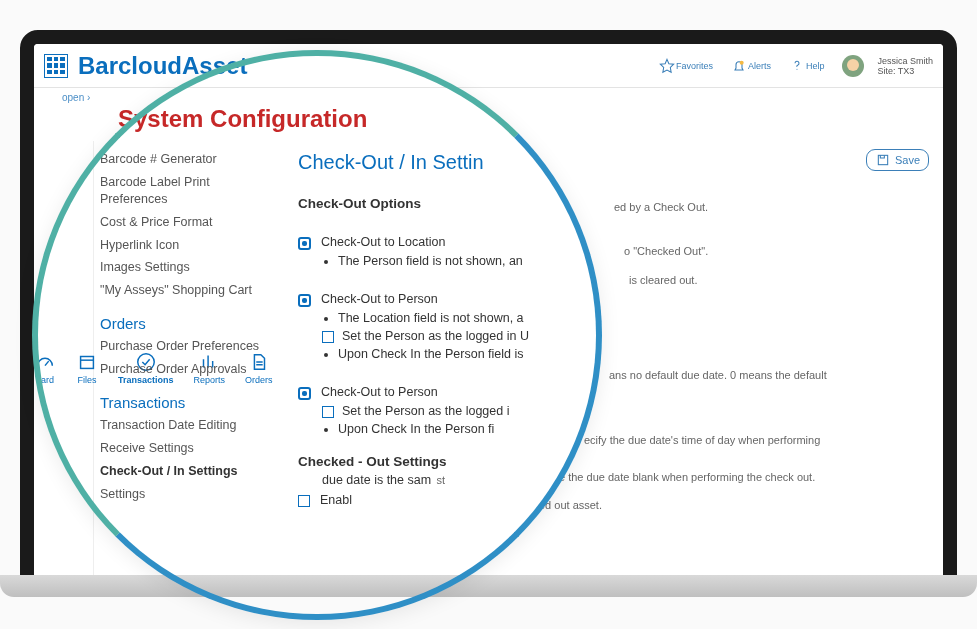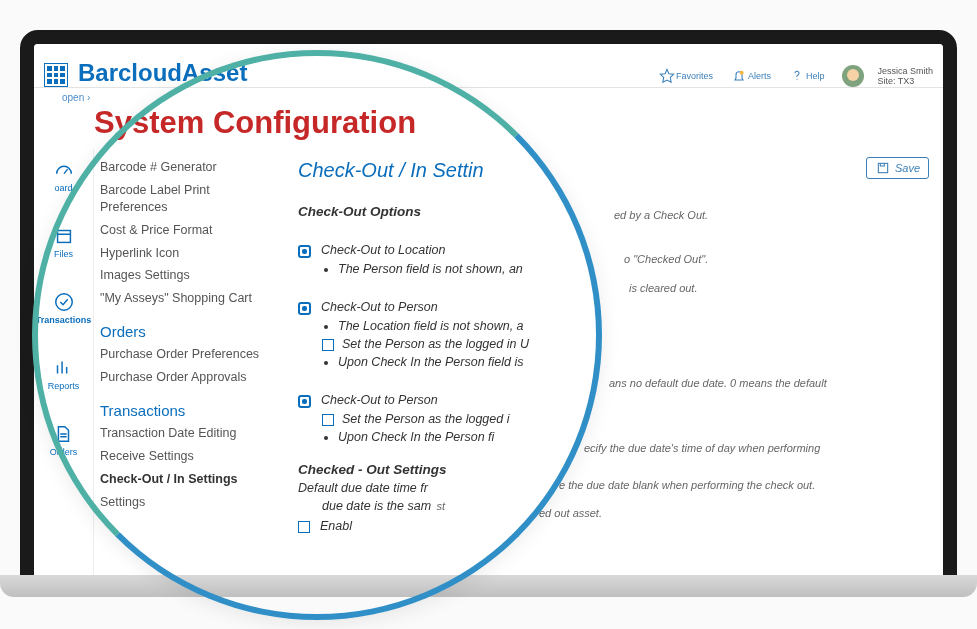--- a/index.html
+++ b/index.html
@@ -26,21 +26,21 @@
     position: absolute;
     left: 0;
     top: 575px;
     width: 977px;
     height: 22px;
     background: linear-gradient(#d9d9d9, #bfbfbf);
     border-radius: 0 0 14px 14px;
   }
   .topbar {
     display: flex;
-    align-items: flex-end;
+    align-items: center;
     height: 44px;
     border-bottom: 1px solid #e3e3e3;
     padding: 0 10px;
     background: #fff;
   }
   .logo-grid {
     width: 24px; height: 24px;
     border: 1px solid #0a6ebd;
     display: grid;
     grid-template-columns: repeat(3,1fr);
@@ -94,36 +94,37 @@
     border-radius:50%;
     background: #f6d2a6;
   }
   .breadcrumb {
     font-size: 10px;
     color: #4c8fc7;
     padding: 4px 10px 0 28px;
   }
   .page-title {
     font-family: Arial, sans-serif;
-    font-size: 31px;
+    font-size: 24px;
     font-weight: 700;
     color: #c62828;
     padding: 2px 0 8px 60px;
+    margin-left: 24px;
   }
   .layout {
     display: flex;
     height: calc(100% - 88px);
   }
   .leftnav {
     width: 60px;
     border-right: 1px solid #eee;
     display: flex;
-    flex-direction: column;
-    align-items: center;
-    gap: 32px;
+    flex-direction: row;
+    align-items: center;
+    gap: 20px;
     padding-top: 10px;
   }
   .leftnav-item {
     display: flex;
     flex-direction: column;
     align-items: center;
     font-size: 9px;
     color: #0a6ebd;
     gap: 2px;
   }
@@ -145,32 +146,31 @@
     margin-top: 10px;
   }
   .sidebar .item { line-height: 1.35; }
   .sidebar .item.active { font-weight: 700; color: #333; }
   .main {
     flex: 1;
     padding: 10px 14px;
     font-size: 12.5px;
     color: #333;
     position: relative;
-    font-style: italic;
   }
   .main-title {
     font-size: 20px;
     color: #0a6ebd;
     font-weight: 500;
   }
   .save-btn {
     position: absolute;
     right: 14px; top: 8px;
     border: 1px solid #3b7fb8;
-    border-radius: 3px;
+    border-radius: 9px;
     color: #3b7fb8;
     padding: 2px 8px;
     font-size: 11px;
     display: flex;
     align-items: center;
     gap: 4px;
   }
   .section-hdr {
     font-weight: 700;
     margin-top: 22px;
@@ -393,21 +393,20 @@
       </div>
       <ul class="bul">
           <li>Upon Check In the Person fi</li>
         </ul>
 
       <div class="faded-line" style="left:300px; top:293px;">ecify the due date's time of day when performing</div>
       <div class="faded-line" style="left:275px; top:330px;">e the due date blank when performing the check out.</div>
 
       <div class="section-hdr" style="margin-top:18px;">Checked - Out Settings</div>
       <div class="faded-line" style="left:255px; top:358px;">ed out asset.</div>
-      <div style="margin-top:4px;">Default due date time fr</div>
       <div style="margin-top:4px;margin-left:24px;">
         <span>due date is the sam</span>
         <span class="faded-line" style="position:static; margin-left:2px;">st</span>
       </div>
       <div class="opt" style="margin-top:6px;">
         <div class="checkbox"></div>
         <span>Enabl</span>
       </div>
     </div>
   </div>

